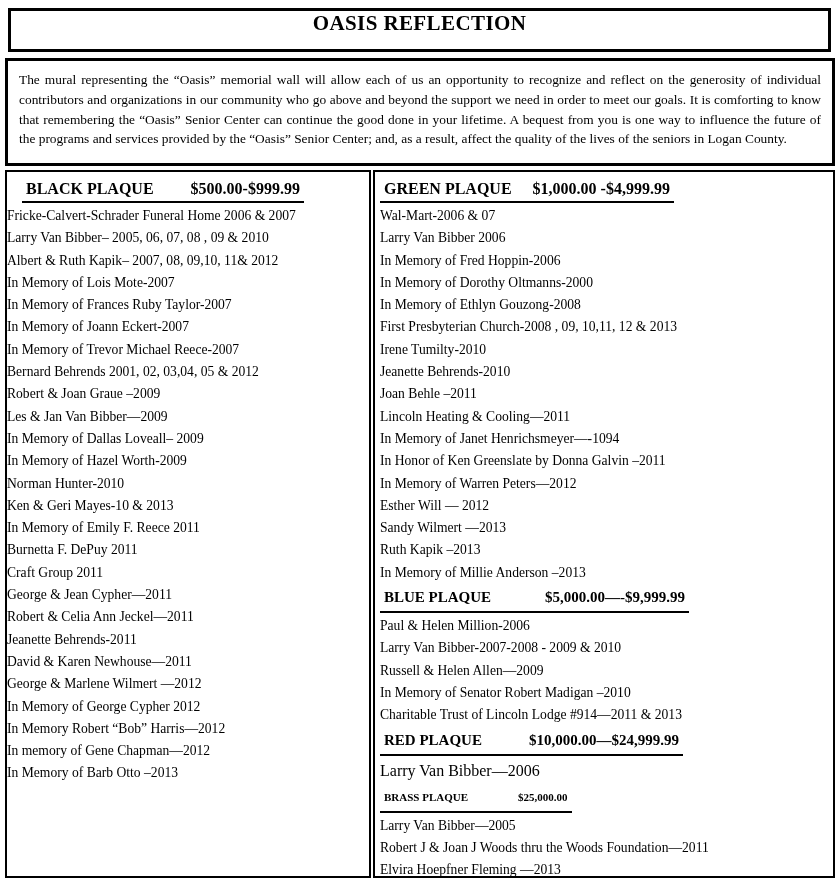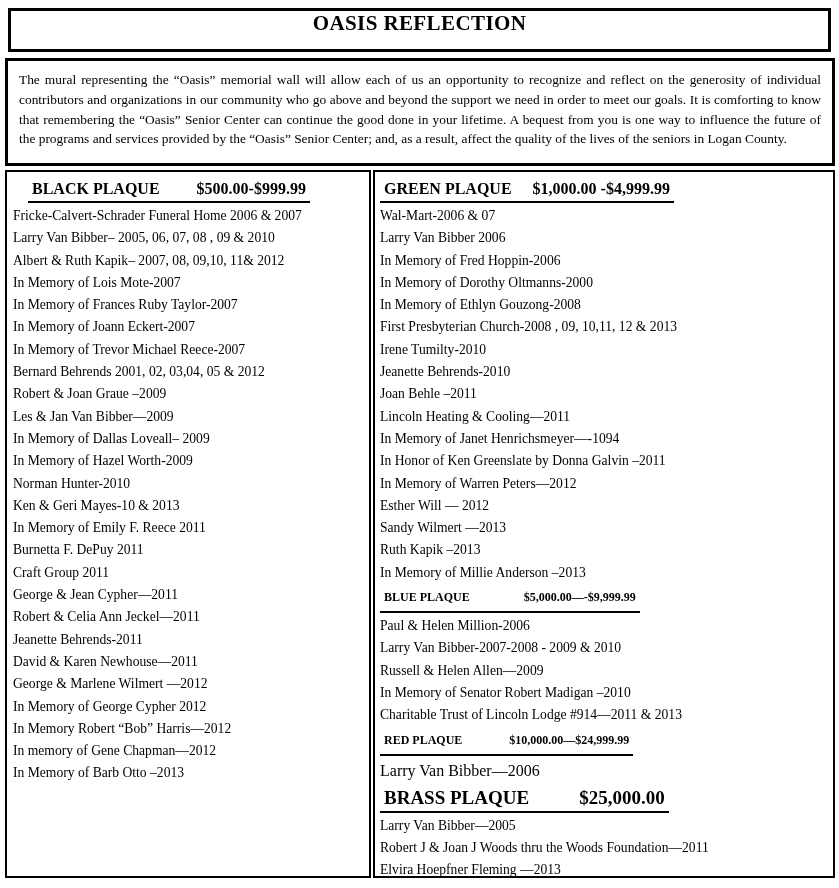--- a/index.html
+++ b/index.html
@@ -49,21 +49,20 @@
   .col {
     top: 170px;
     height: 708px;
     border-width: 2px;
     padding-top: 4px;
     overflow: hidden;
   }
   .col-left {
     left: 5px;
     width: 366px;
-    padding-left: 6px;
     padding-right: 4px;
   }
   .col-right {
     left: 373px;
     width: 462px;
     padding-left: 5px;
     padding-right: 4px;
   }
   .section-header {
     display: flex;
@@ -78,22 +77,22 @@
     white-space: nowrap;
   }
   .col-left .section-header { margin-left: 15px; }
   .header-gap { display: inline-block; }
   .sec-black .header-gap { width: 37px; }
   .sec-green .header-gap { width: 21px; }
   .sec-blue  .header-gap { width: 54px; }
   .sec-red   .header-gap { width: 47px; }
   .sec-brass .header-gap { width: 50px; }
   .sec-blue.section-header,
-  .sec-red.section-header { font-size: 12px; line-height: 25px; }
-  .sec-brass.section-header { font-size: 19px; line-height: 25px; }
+  .sec-red.section-header { font-size: 15px; line-height: 25px; }
+  .sec-brass.section-header { font-size: 11px; line-height: 25px; }
   .entry {
     font-size: 13.6px;
     line-height: 22.3px;
     white-space: nowrap;
   }
   .entry-large {
     font-size: 16px;
     line-height: 26px;
   }
 </style>

